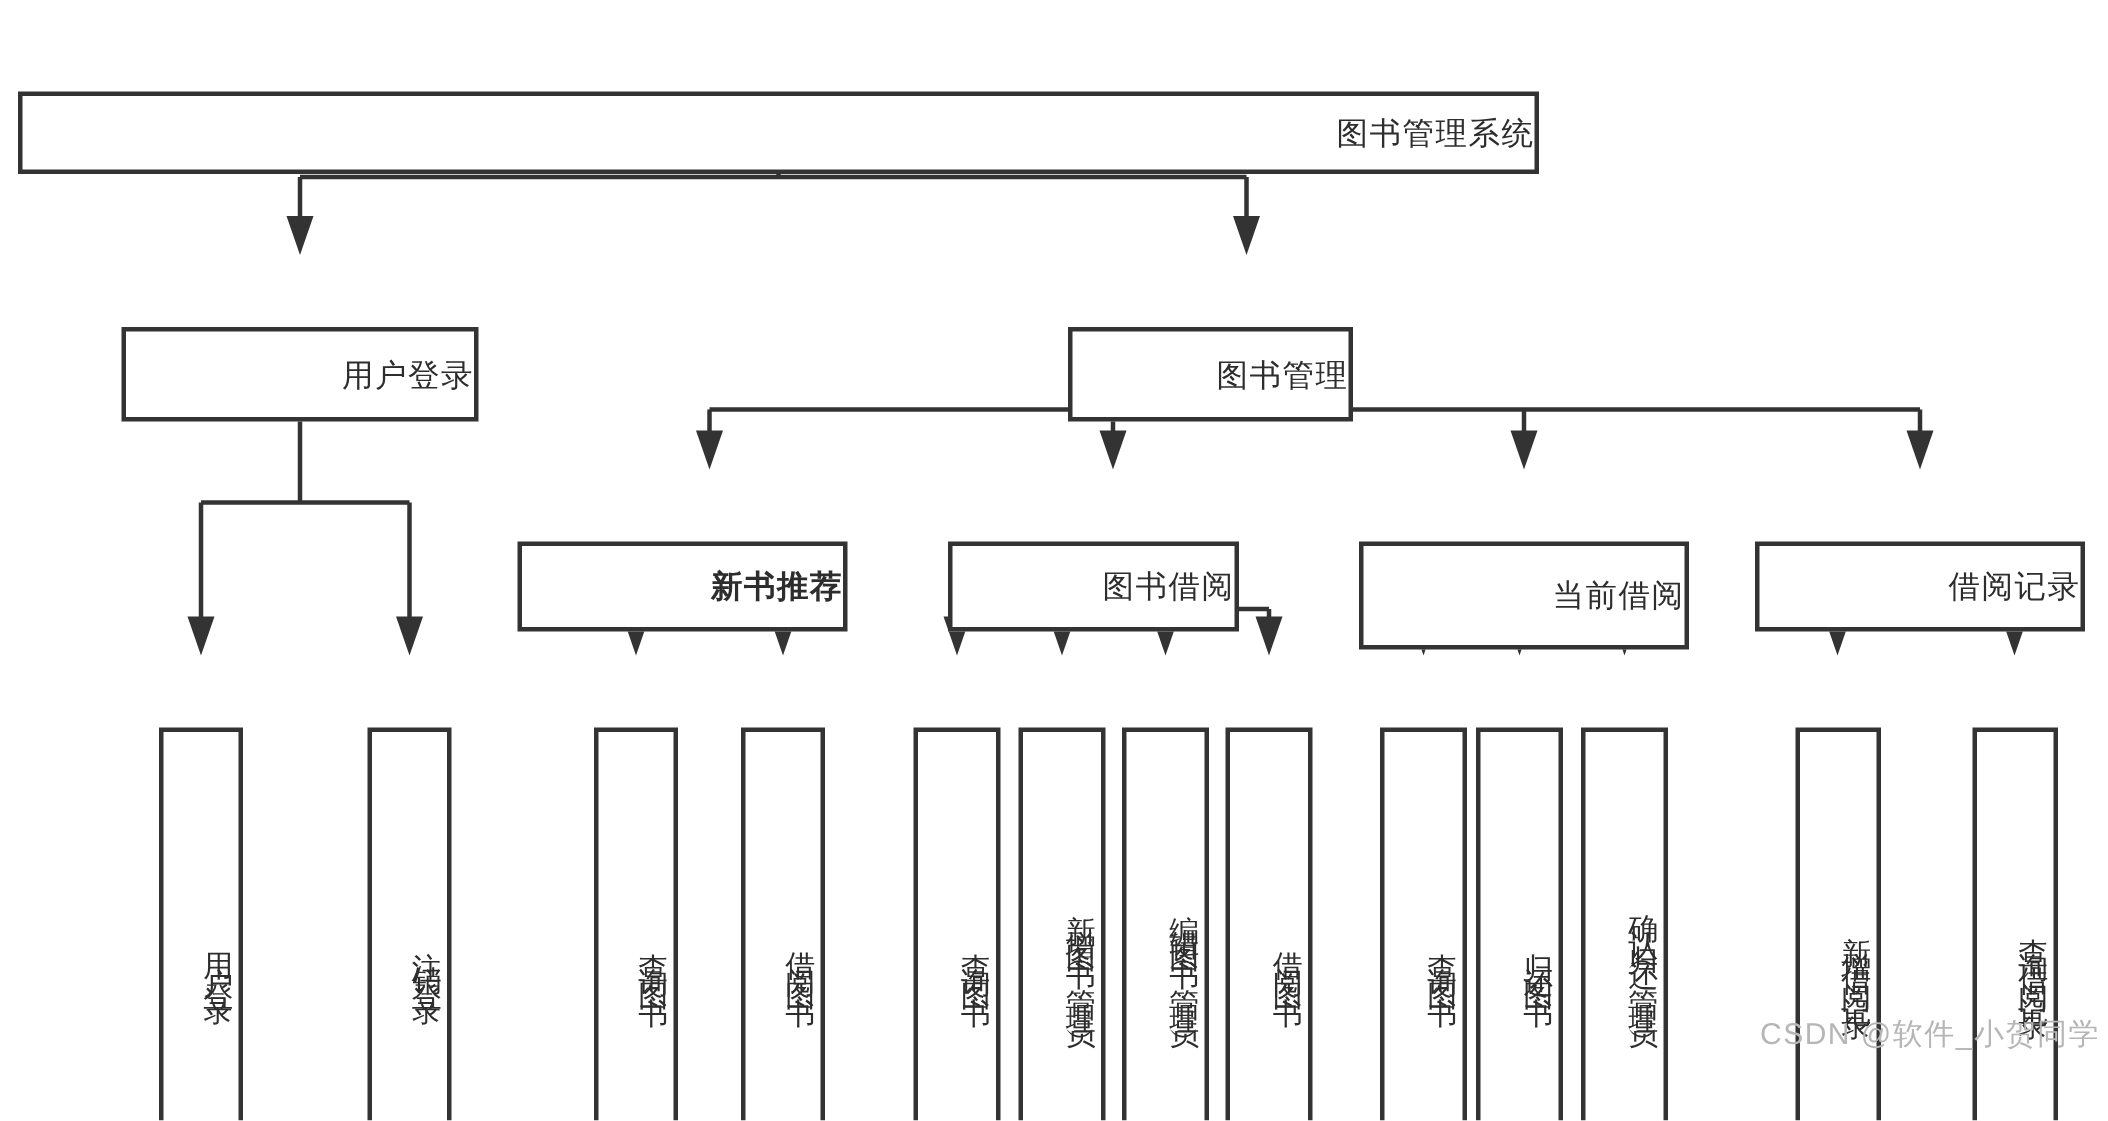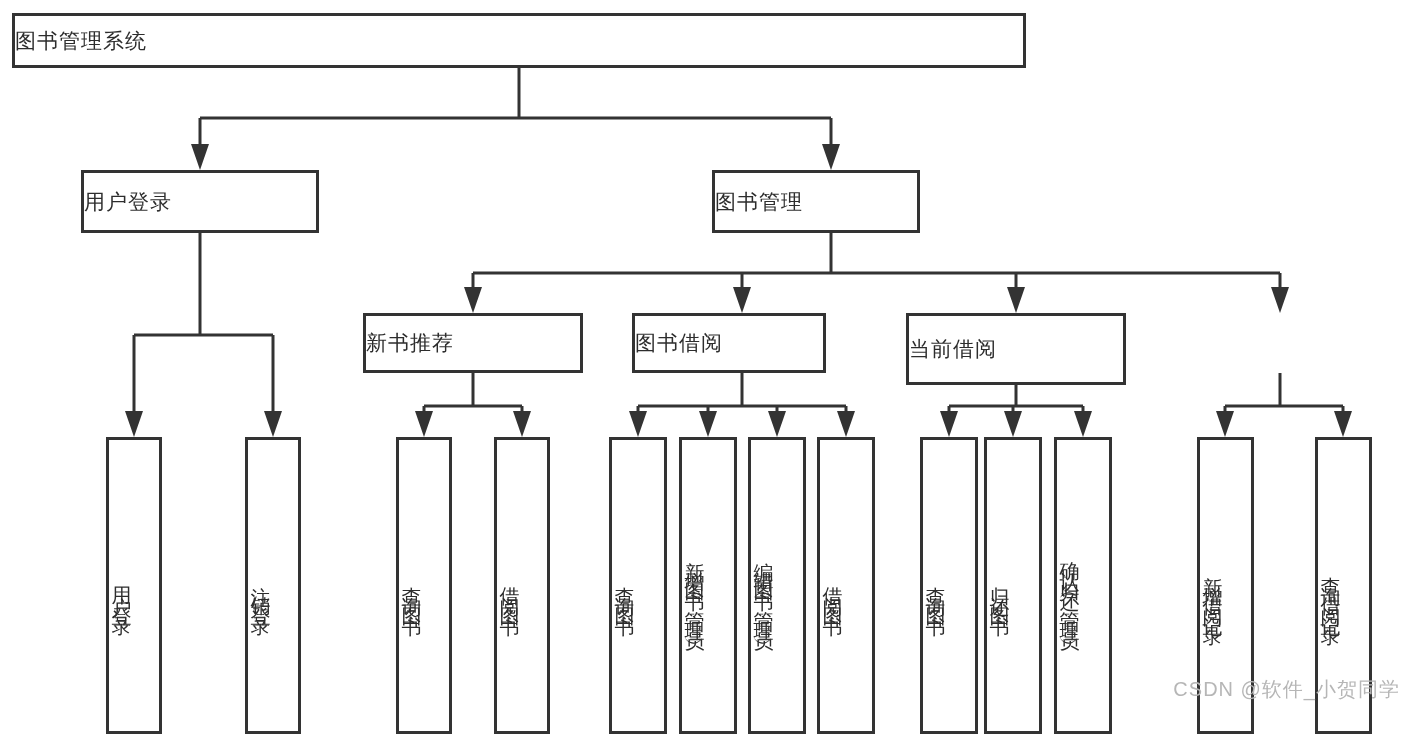--- a/index.html
+++ b/index.html
@@ -14,23 +14,24 @@
   svg.wires { position: absolute; left: 0; top: 0; z-index: 0; }
   .cline  { stroke: var(--line, #333333); stroke-width: 3; fill: none; }
   .carrow { fill: var(--line, #333333); stroke: none; }
   .node {
     position: absolute;
     box-sizing: border-box;
     background: var(--box-fill, #ffffff);
     border: 3px solid var(--box-border, #333333);
     display: flex;
     align-items: center;
-    justify-content: flex-start;
+    justify-content: flex-end;
     color: var(--text, #2d2d2d);
     z-index: 1;
+    margin-top: 48px;
   }
   .h-node { font-size: 21px; letter-spacing: 1px; }
   .v-node .vtext {
     writing-mode: vertical-rl;
     font-size: 20px;
     letter-spacing: 10px;
     margin-bottom: -10px;
     white-space: nowrap;
   }
   .watermark {
@@ -125,33 +126,36 @@
     </g>
   </svg>
 
   <div class="node h-node" style="left:12px; top:13px; width:1014px; height:55px;">
     <span>图书管理系统</span>
   </div>
 
   <div class="node h-node" style="left:81px; top:170px; width:238px; height:63px;">
     <span>用户登录</span>
   </div>
-  <div class="node h-node" style="left:712px; top:170px; width:208px; height:63px;">
+  <div class="node h-node" style="left:712px; top:170px; width:190px; height:63px;">
     <span>图书管理</span>
   </div>
 
-  <div class="node h-node" style="left:363px; top:313px; width:220px; height:60px;">
+  <div class="node h-node" style="left:345px; top:313px; width:220px; height:60px;font-weight:bold;">
     <span>新书推荐</span>
   </div>
   <div class="node h-node" style="left:632px; top:313px; width:194px; height:60px;">
     <span>图书借阅</span>
   </div>
   <div class="node h-node" style="left:906px; top:313px; width:220px; height:72px;">
     <span>当前借阅</span>
   </div>
+  <div class="node h-node" style="left:1170px; top:313px; width:220px; height:60px;">
+    <span>借阅记录</span>
+  </div>
 
   <div class="node v-node" style="left:106px; top:437px; width:56px; height:297px;">
     <span class="vtext">用户登录</span>
   </div>
   <div class="node v-node" style="left:245px; top:437px; width:56px; height:297px;">
     <span class="vtext">注销登录</span>
   </div>
 
   <div class="node v-node" style="left:396px; top:437px; width:56px; height:297px;">
     <span class="vtext">查询图书</span>

